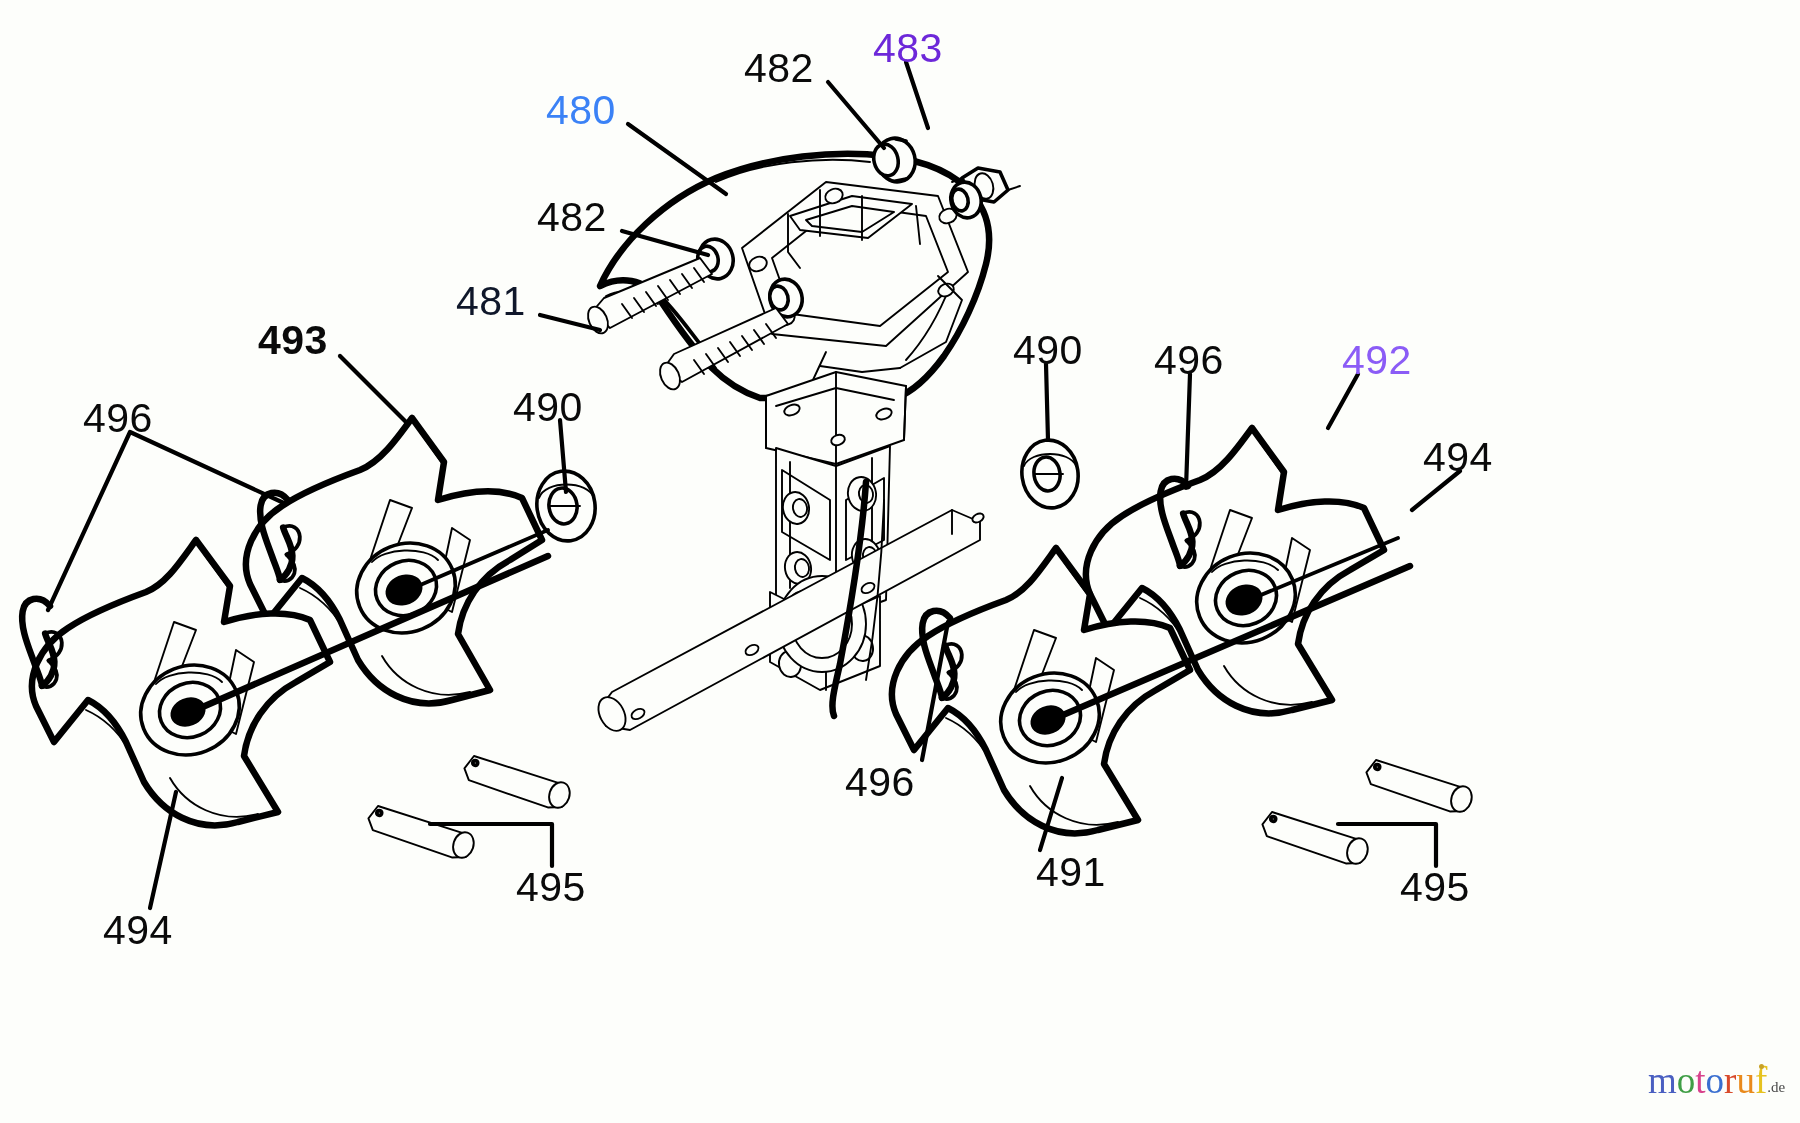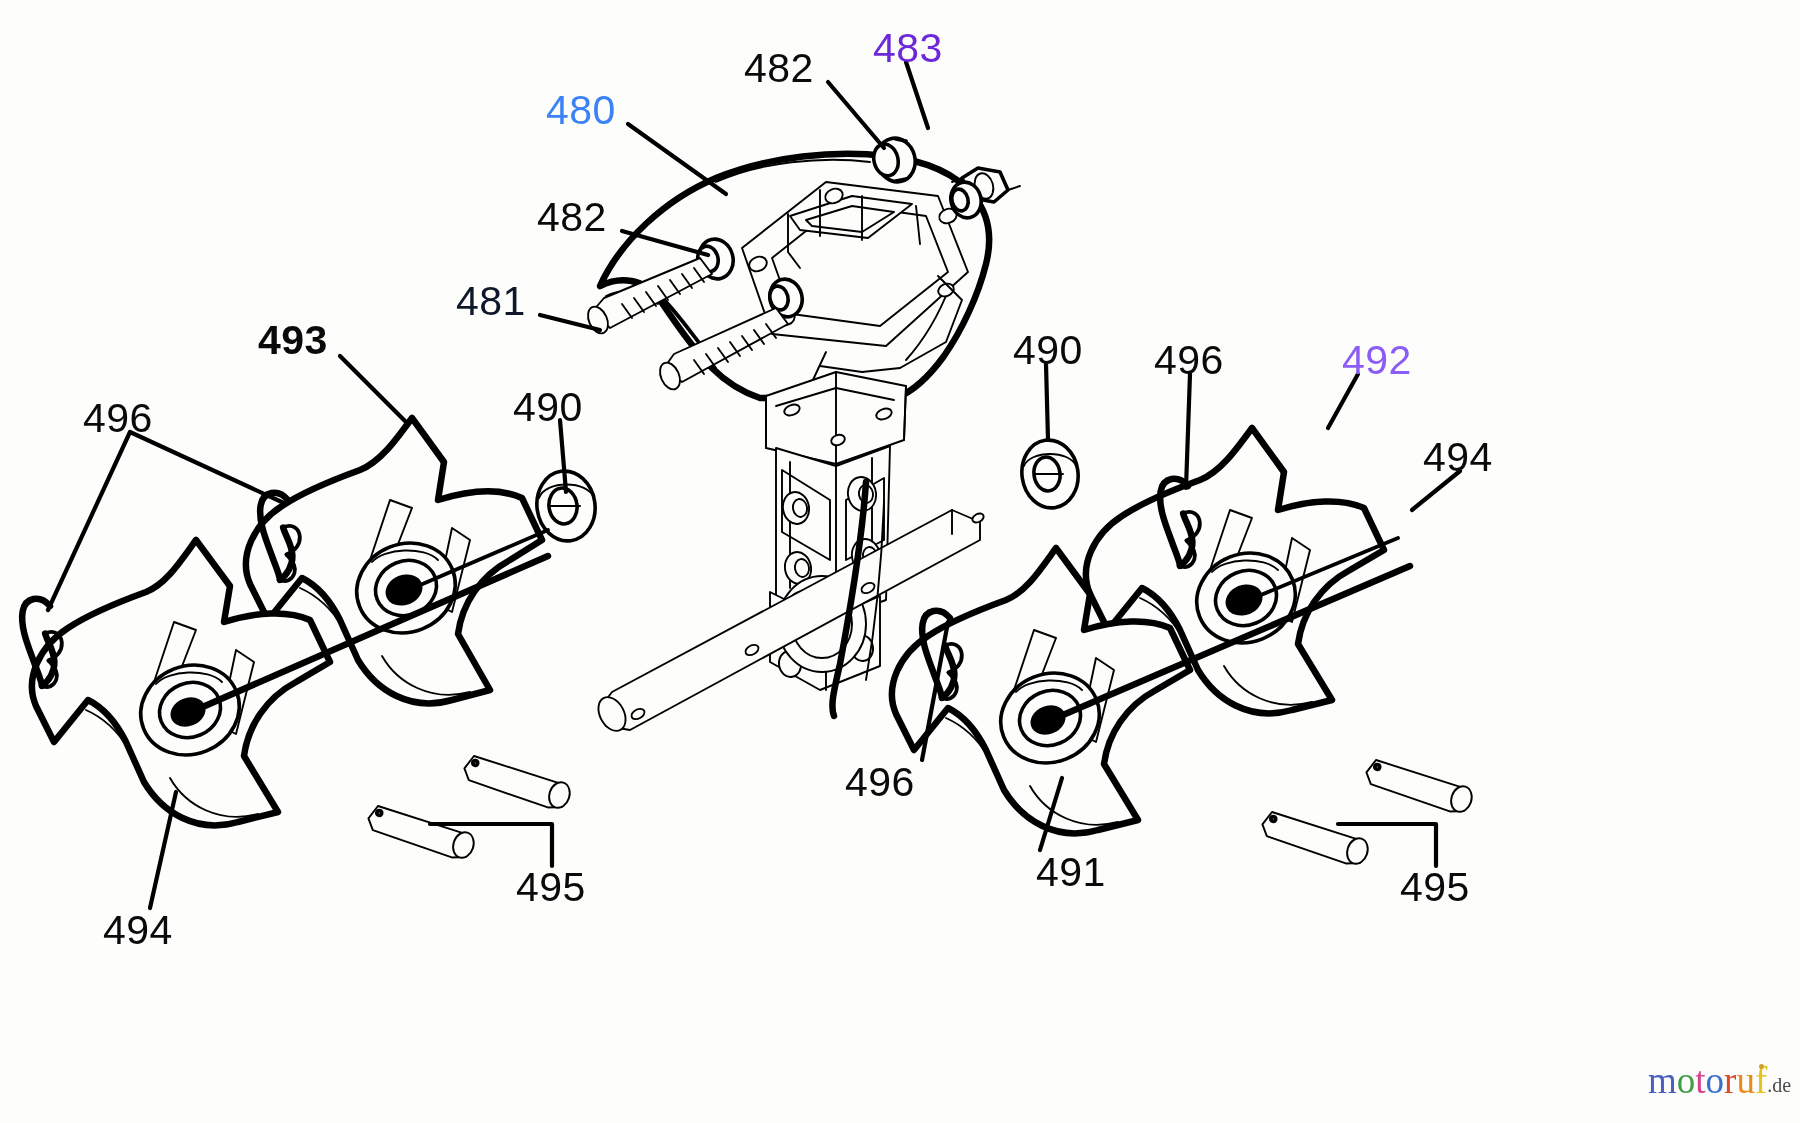--- a/index.html
+++ b/index.html
@@ -32,21 +32,21 @@
     position:absolute;
     left:1648px; top:1062px;
     font-family:"Liberation Serif","DejaVu Serif",serif;
     font-size:37px;
     line-height:1;
     white-space:nowrap;
     user-select:none;
   }
   #wm .c{font-weight:400;}
   #wm .suffix{
-    font-size:20px;
+    font-size:15px;
     color:#4a4a4a;
     letter-spacing:0px;
     position:relative;
     top:-1px;
   }
   #wm .dot{
     position:absolute;
     width:5px;height:5px;border-radius:50%;
     background:#c9a227;
     left:111px;top:2px;

